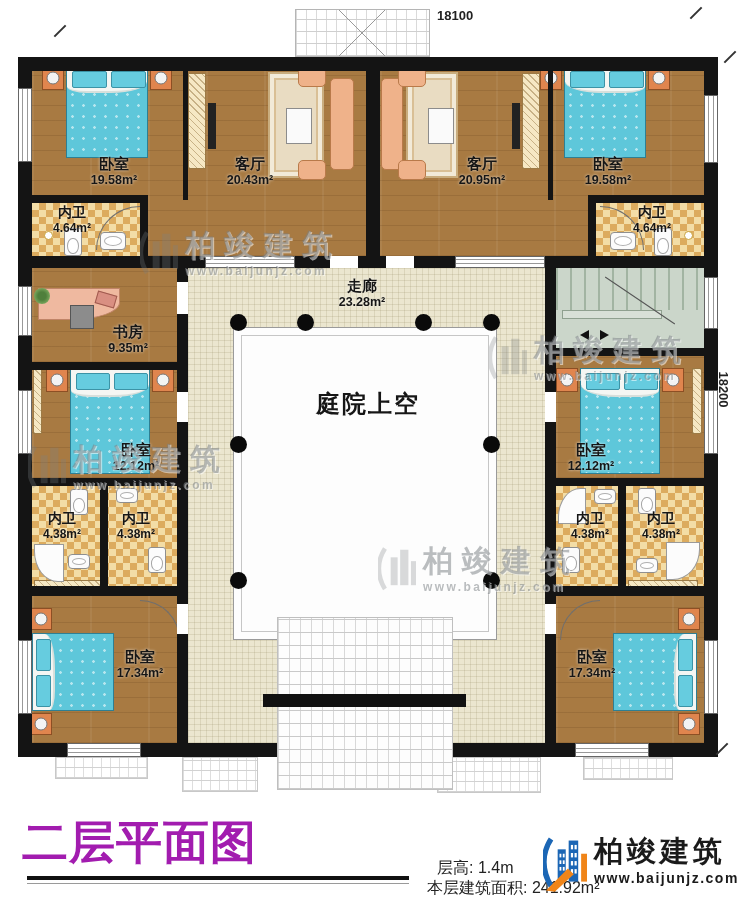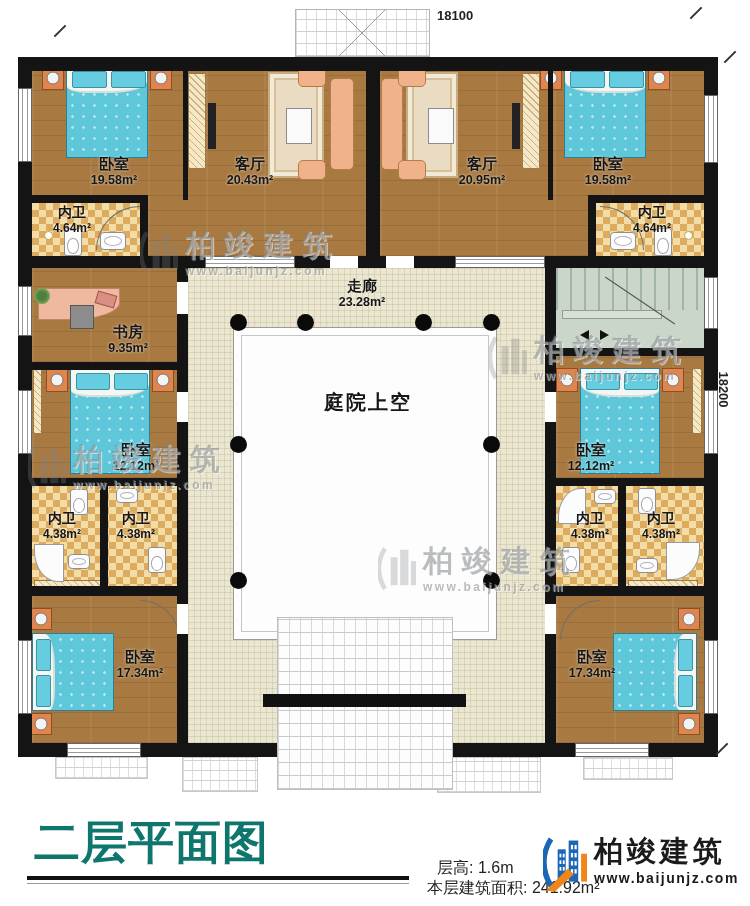--- a/index.html
+++ b/index.html
@@ -85,35 +85,35 @@
   .tri.l{border-right:9px solid #111;}
   .tri.r{border-left:9px solid #111;}
 
   
   .room-label{position:absolute;transform:translateX(-50%);text-align:center;color:#161616;
         z-index:30;line-height:1.2;text-shadow:0 0 3px rgba(255,255,255,.75);white-space:nowrap;}
   .room-label .rn{font-size:15px;font-weight:bold;}
   .room-label .ra{font-size:12.5px;font-weight:bold;}
   .room-label.small .rn{font-size:14px;}
   .room-label.small .ra{font-size:12px;}
-  .room-label.big .rn{font-size:20px;letter-spacing:2px;}
+  .room-label.big .rn{font-size:24px;letter-spacing:2px;}
   .dim{position:absolute;font-size:13px;font-weight:bold;color:#222;z-index:30;}
   .tick{position:absolute;width:16px;height:0;border-top:2px solid #333;transform:rotate(-45deg);z-index:30;}
 
   
   .wm{position:absolute;display:flex;align-items:flex-start;gap:7px;z-index:35;
       color:rgba(122,129,132,.52);pointer-events:none;}
   .wm svg{opacity:.55;}
   .wm .b{font-size:30px;font-weight:bold;letter-spacing:9px;line-height:1.05;
       text-shadow:1px 1px 0 rgba(255,255,255,.55);}
   .wm .s{font-size:12px;font-weight:bold;letter-spacing:2.4px;margin-top:3px;
       text-shadow:1px 1px 0 rgba(255,255,255,.55);}
 
   
-  .tb-title{position:absolute;left:34px;top:812px;font-size:46px;font-weight:bold;color:#0f766e;
+  .tb-title{position:absolute;left:22px;top:812px;font-size:46px;font-weight:bold;color:#a21caf;
       letter-spacing:1px;z-index:40;}
   .tb-scale{position:absolute;left:308px;top:818px;font-size:42px;font-weight:500;color:#111;z-index:40;}
   .tb-underline1{position:absolute;left:27px;top:876px;width:382px;height:4px;background:#111;z-index:40;}
   .tb-underline2{position:absolute;left:27px;top:883px;width:382px;height:1px;background:#9a9a9a;z-index:40;}
   .tb-info1{position:absolute;left:437px;top:858px;font-size:16px;color:#222;z-index:40;}
   .tb-info2{position:absolute;left:427px;top:878px;font-size:16px;color:#222;z-index:40;}
   .logo{position:absolute;left:543px;top:836px;display:flex;gap:7px;align-items:flex-start;z-index:41;}
   .logo .lb{font-size:29px;font-weight:bold;color:#1a1a1a;letter-spacing:4px;line-height:1.1;}
   .logo .ls{font-size:14px;font-weight:bold;color:#1a1a1a;letter-spacing:1.5px;margin-top:2px;}
 </style>
@@ -422,21 +422,21 @@
     </svg>
     <div>
         <div class="b">柏竣建筑</div>
         <div class="s">www.baijunjz.com</div>
       </div>
   </div>
 
   <div class="tb-title">二层平面图</div>
   <div class="tb-underline1"></div>
   <div class="tb-underline2"></div>
-  <div class="tb-info1">层高: 1.6m</div>
+  <div class="tb-info1">层高: 1.4m</div>
   <div class="tb-info2">本层建筑面积: 241.92m²</div>
 
   <div class="logo">
     <svg width="44" height="56" viewBox="0 0 60 76">
       <path d="M14 6 C2 24 2 46 14 66 L8 70 C-6 48 -6 24 8 2 Z" fill="#1b66b5"></path>
       <rect x="20" y="18" width="11" height="44" fill="#1b66b5"></rect>
       <rect x="35" y="6" width="13" height="56" fill="#1b66b5"></rect>
       <rect x="52" y="24" width="8" height="38" fill="#f08519"></rect>
       <rect x="22.5" y="24" width="2.5" height="5" fill="#fff"></rect>
         <rect x="27" y="24" width="2.5" height="5" fill="#fff"></rect>

